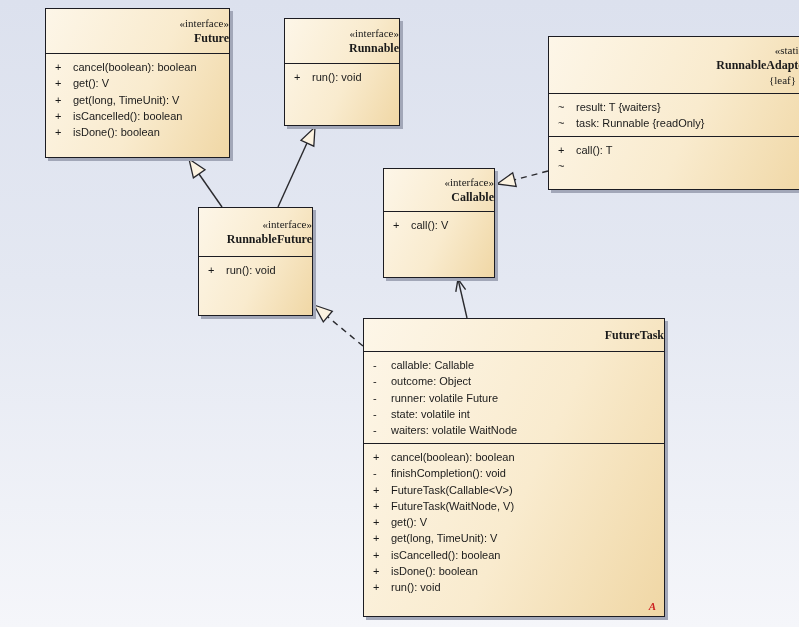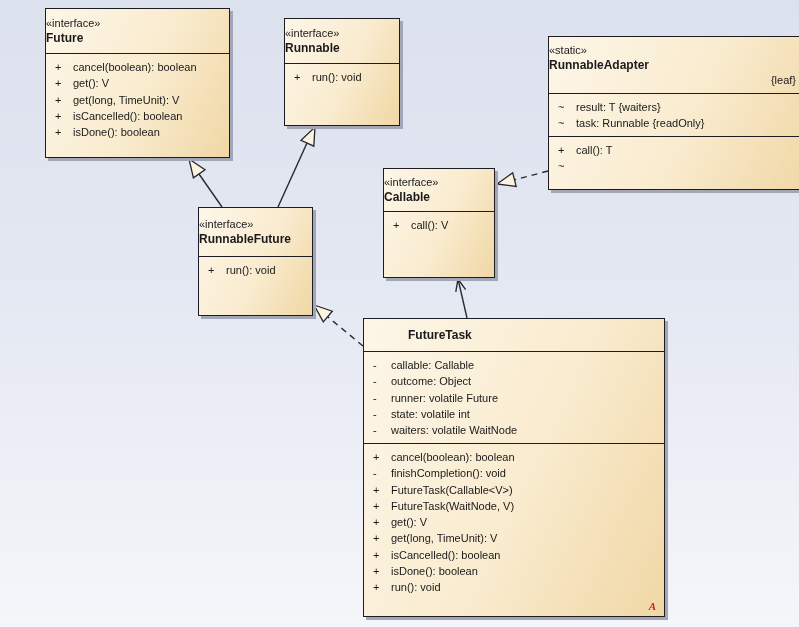--- a/index.html
+++ b/index.html
@@ -17,22 +17,23 @@
     box-sizing:border-box;
     display:flex;flex-direction:column;
     border:1.5px solid #1c1c22;
     box-shadow:3px 3px 0 #a2a7b8;
     background:linear-gradient(115deg,#fdf6e8 0%,#f9ebce 55%,#f0d7a5 100%);
   }
   .cmp{box-sizing:border-box;flex:0 0 auto;position:relative;}
   .cmp + .cmp{border-top:1.5px solid #1c1c22;}
   .cmp-title{
     display:flex;flex-direction:column;
-    align-items:flex-start;justify-content:center;
+    align-items:flex-end;justify-content:center;
     line-height:15px;
+    font-family:Liberation Serif, serif;
   }
   .stereotype{font-size:11px;}
   .class-name{font-size:12px;font-weight:bold;}
   .tag-value{align-self:flex-end;font-size:11px;padding-right:13px;}
   .cmp-ops{flex:1 1 auto;}
   .cmp-attrs,.cmp-ops{padding-top:5px;}
   .member-row{display:flex;font-size:11px;line-height:16.3px;white-space:nowrap;}
   .member-vis{flex:0 0 18px;padding-left:9px;}
   .member-sig{flex:1 1 auto;overflow:hidden;}
   .corner-marker{

